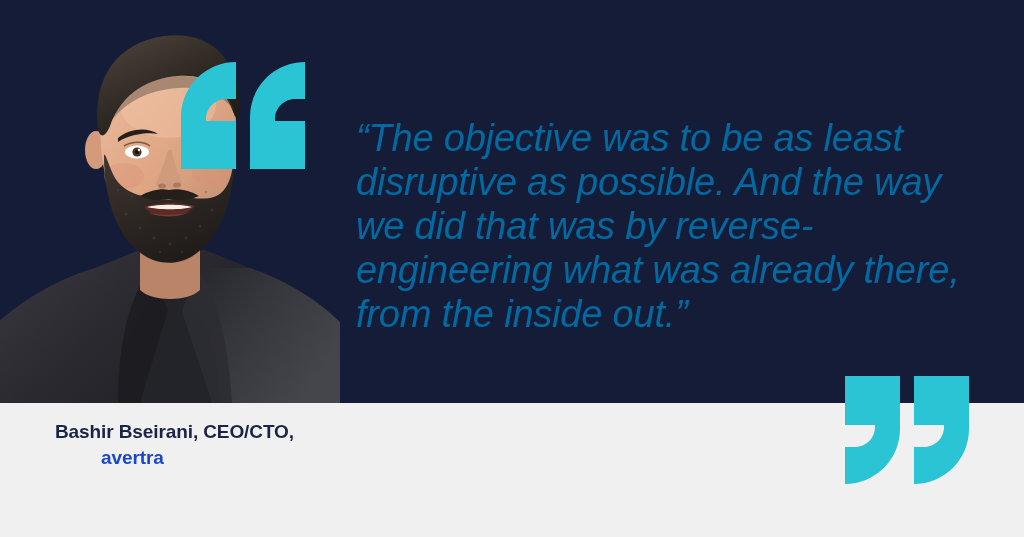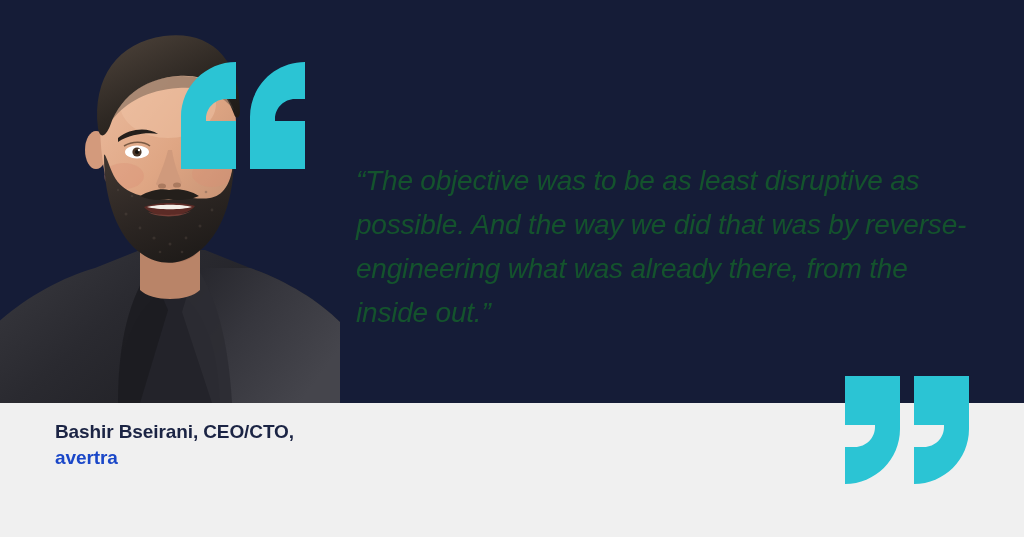--- a/index.html
+++ b/index.html
@@ -45,40 +45,39 @@
   .quote-mark { position:absolute; }
   .quote-open  { left:181px; top:62px;  width:124px; height:107px; }
   .quote-close { left:843px; top:376px; width:128px; height:108px; }
   .quote-mark svg { display:block; width:100%; height:100%; }
 
   
   .quote-text {
     position:absolute;
     left:356px; top:116px;
     width:625px;
-    font-size:28px;
+    font-size:38px;
     line-height:44px;
     font-style:italic;
-    color:#14532d;
+    color:#0369a1;
     letter-spacing:-0.2px;
     font-weight:400;
-    margin-top:43px;
   }
 
   
   .attribution {
     position:absolute;
     left:55px; top:419px;
     font-size:19px;
     line-height:26px;
     font-weight:bold;
     letter-spacing:-0.1px;
   }
   .attr-name { color:#1b2444; display:block; }
-  .attr-company { color:#1a47c8; display:block; }
+  .attr-company { color:#1a47c8; display:block;margin-left:46px; }
 </style>
 </head>
 <body>
 
 <div class="card">
 
   <div class="navy-panel"></div>
   <div class="footer-panel"></div>
 
   <div class="portrait">

